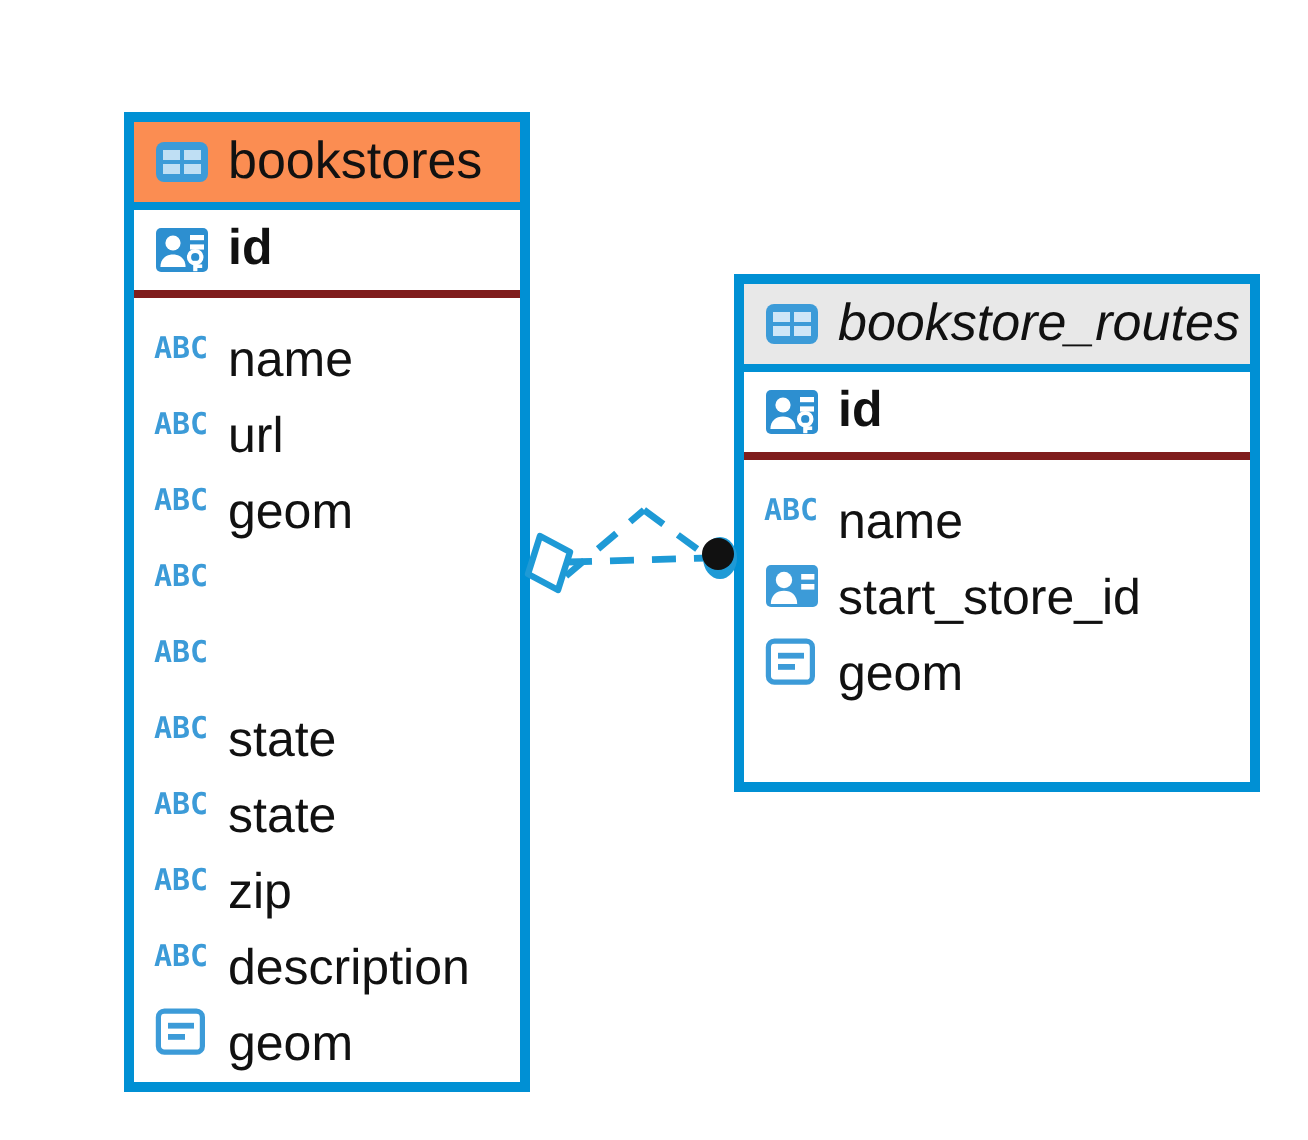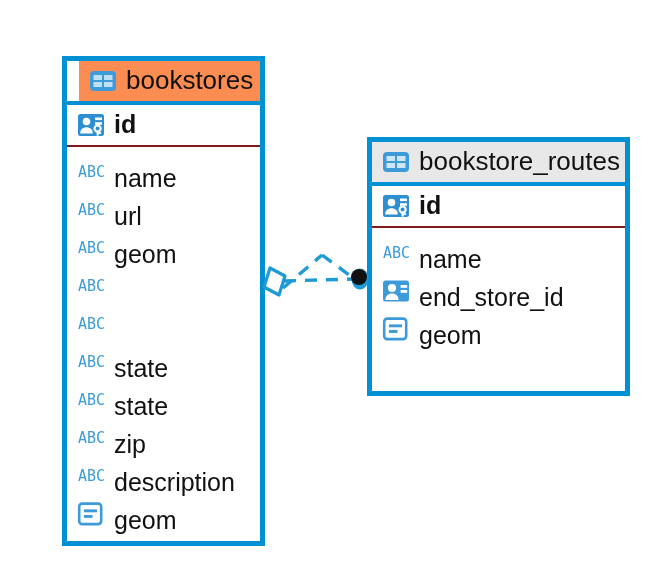--- a/index.html
+++ b/index.html
@@ -22,52 +22,52 @@
   }
   .entity-header{
     display:flex;align-items:center;
     gap:9px;
     padding:4px 10px 5px 10px;
     box-sizing:border-box;
     font-size:26px;
     color:#111111;
     white-space:nowrap;
   }
-  .entity-header.accent{background:#FB8D52;margin-left:12px;}
-  .entity-header.neutral{background:#E8E8E8;}
+  .entity-header.accent{background:#FB8D52;}
+  .entity-header.neutral{background:#E8E8E8;font-style:italic;}
 
   .pk-row{
     display:flex;align-items:center;gap:9px;
     padding:5px 10px 6px 10px;
     border-top:4px solid #0090D4;
-    border-bottom:2px solid #7f1d1d;
+    border-bottom:4px solid #7f1d1d;
     box-sizing:border-box;
     font-size:25px;font-weight:bold;color:#111111;
     background:#ffffff;
   }
   .fields{padding:6px 10px 8px 10px;box-sizing:border-box;}
   .field-row{
     display:flex;align-items:center;gap:9px;
     height:38px;
     font-size:25px;color:#111111;
     white-space:nowrap;
   }
   .field-label{line-height:1;margin-top:12px;}
 
   
   .ico{flex:0 0 auto;display:block;}
   .ico-abc{
     width:28px;height:18px;
     color:#3C9BD8;
     font-family:"DejaVu Sans Mono", monospace;
     font-size:15px;
-    font-weight:normal;
+    font-weight:bold;
     letter-spacing:0px;
     line-height:18px;
-    text-align:right;
+    text-align:left;
   }
 
   
   .connector{position:absolute;left:0;top:0;width:654px;height:570px;pointer-events:none;}
 
   
   #entity-bookstores{left:62px;top:56px;width:203px;height:490px;}
   #entity-bookstore-routes{left:367px;top:137px;width:263px;height:259px;}
 </style>
 </head>
@@ -186,31 +186,31 @@
       <span>id</span>
     </div>
 
     <div class="fields">
 
       <div class="field-row">
         <div class="ico ico-abc">ABC</div>
         <span class="field-label">name</span>
       </div>
 
-
       <div class="field-row">
         <svg class="ico" width="28" height="24" viewBox="0 0 28 24">
           <rect x="1" y="1.5" width="26" height="21" rx="2.5" fill="#3C9BD8"></rect>
           <circle cx="10" cy="9" r="4.1" fill="#ffffff"></circle>
           <path d="M3.4 21c0-4.4 3-6.6 6.6-6.6s6.6 2.2 6.6 6.6z" fill="#ffffff"></path>
           <rect x="18.6" y="6" width="6.6" height="2.8" fill="#ffffff"></rect>
           <rect x="18.6" y="11" width="6.6" height="2.8" fill="#ffffff"></rect>
         </svg>
-        <span class="field-label">end_store_id</span>
-      </div>
+        <span class="field-label">start_store_id</span>
+      </div>
+
 
       <div class="field-row">
         <svg class="ico" width="28" height="24" viewBox="0 0 28 24">
           <rect x="2.2" y="1.6" width="22" height="20.5" rx="3" fill="#ffffff" stroke="#3C9BD8" stroke-width="2.6"></rect>
           <rect x="7" y="7.4" width="13" height="2.9" fill="#3C9BD8"></rect>
           <rect x="7" y="13" width="8.5" height="2.9" fill="#3C9BD8"></rect>
         </svg>
         <span class="field-label">geom</span>
       </div>
 

